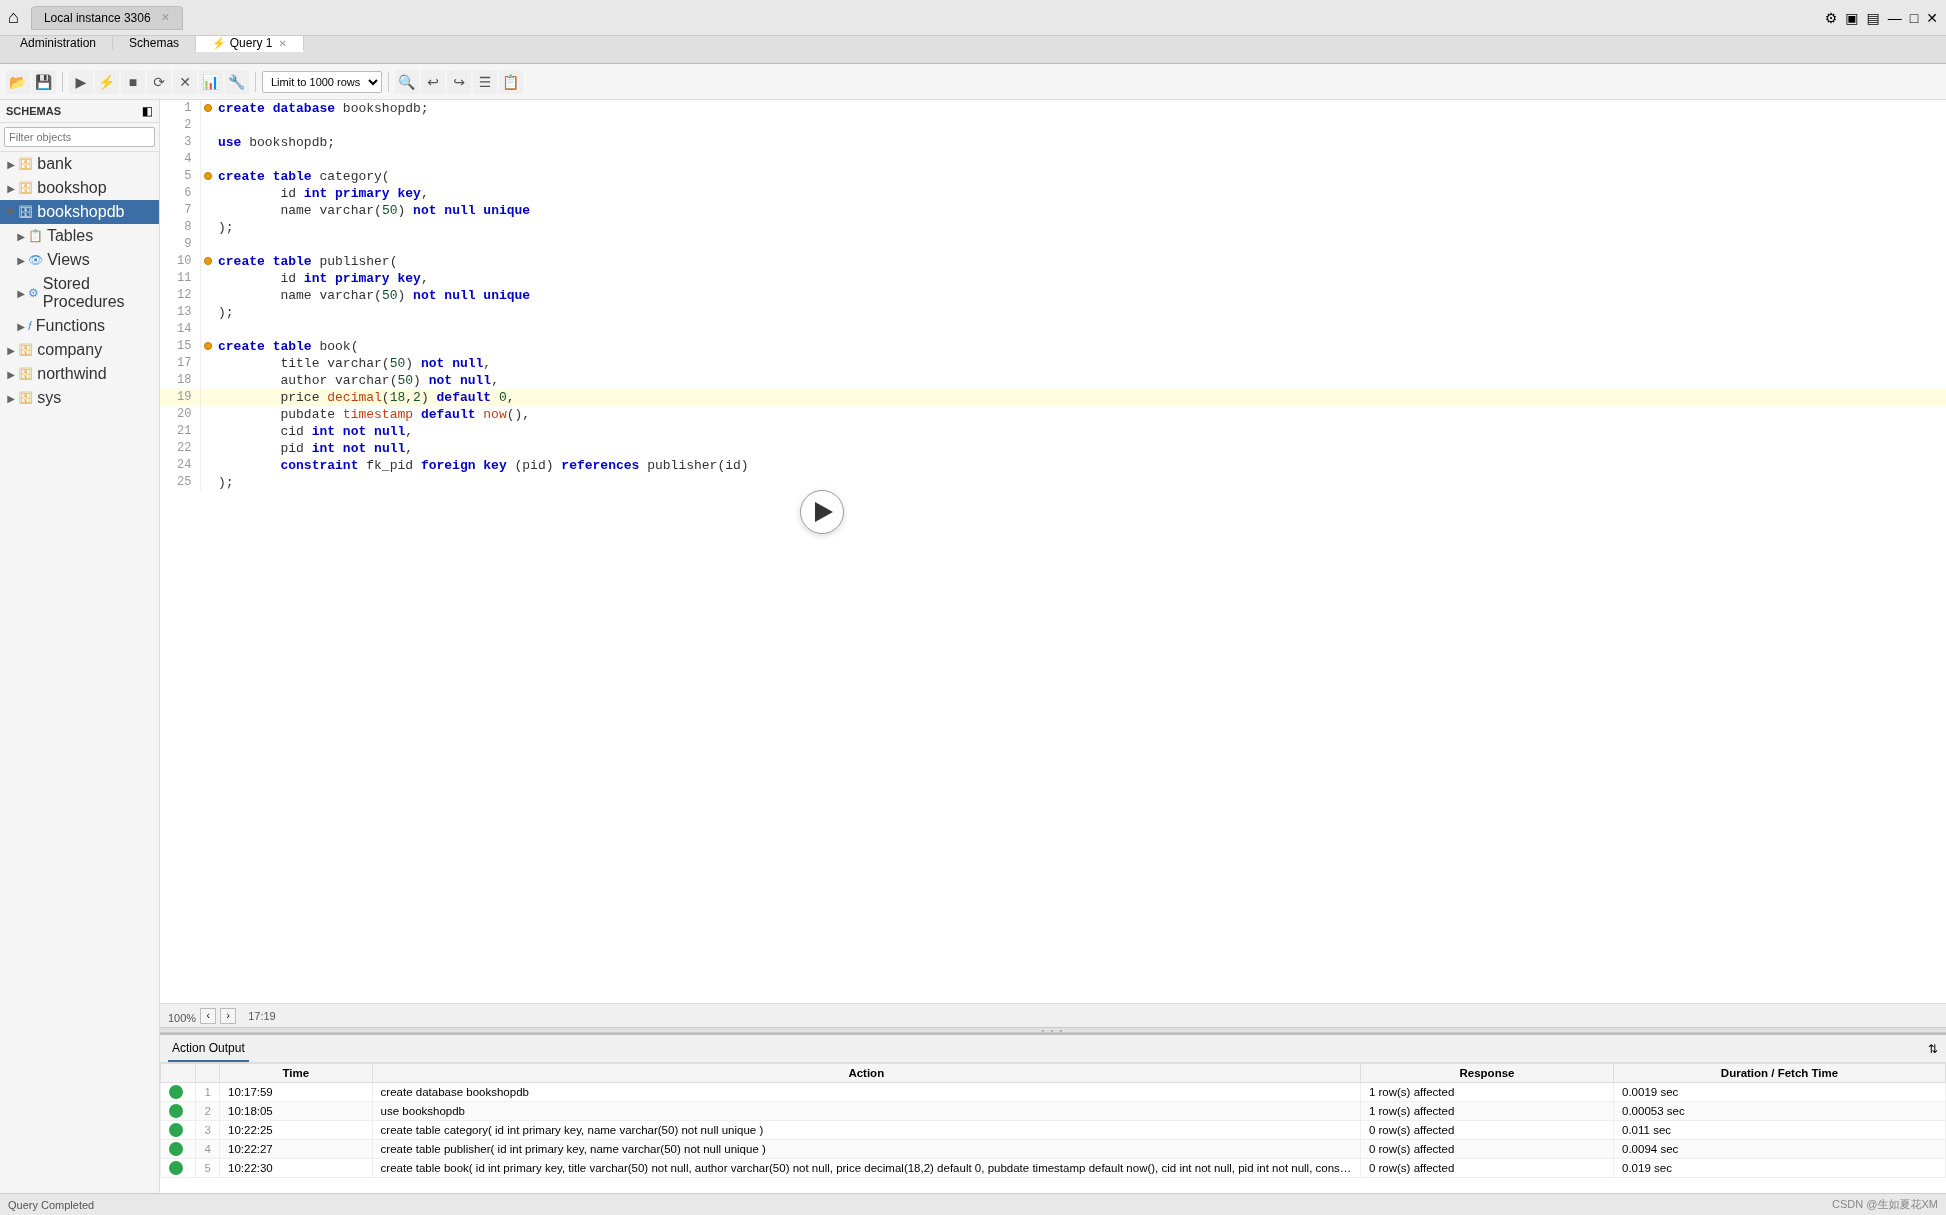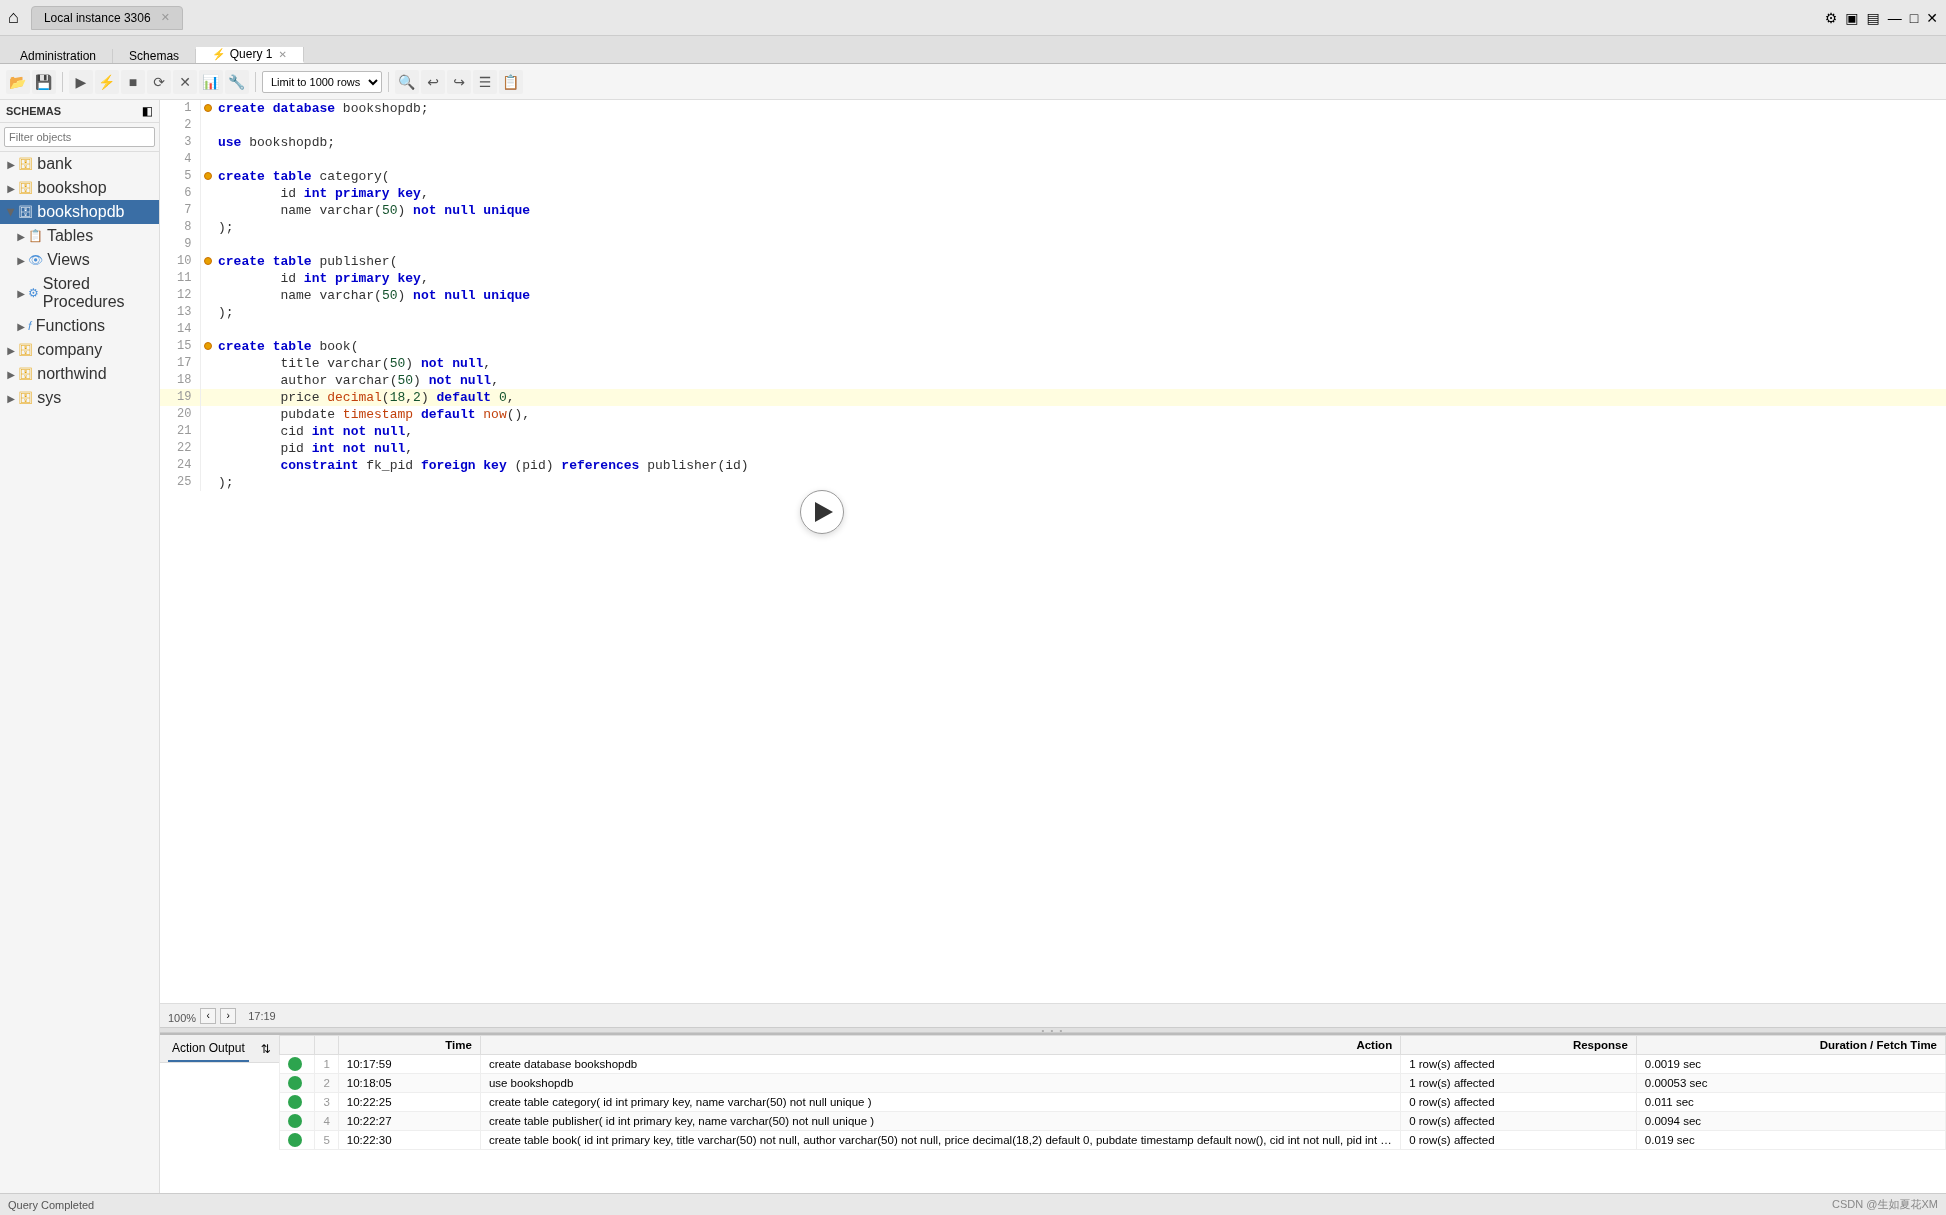--- a/index.html
+++ b/index.html
@@ -5,21 +5,21 @@
     * { box-sizing: border-box; margin: 0; padding: 0; }
     body { font-family: -apple-system, BlinkMacSystemFont, 'Segoe UI', sans-serif; font-size: 12px; background: #f0f0f0; display: flex; flex-direction: column; height: 100vh; overflow: hidden; }
 
     
     .titlebar { background: #e8e8e8; height: 36px; display: flex; align-items: center; padding: 0 8px; border-bottom: 1px solid #ccc; }
     .titlebar-home { font-size: 18px; margin-right: 12px; cursor: pointer; }
     .titlebar-tab { background: #d0d0d0; border: 1px solid #bbb; border-radius: 4px 4px 0 0; padding: 4px 12px; font-size: 12px; display: flex; align-items: center; gap: 6px; }
     .titlebar-right { margin-left: auto; display: flex; align-items: center; gap: 8px; }
 
     
-    .navtabs { background: #e0e0e0; height: 28px; display: flex; align-items: flex-end; border-bottom: 1px solid #bbb; padding-left: 4px; }
+    .navtabs { background: #e0e0e0; height: 28px; display: flex; align-items: flex-start; border-bottom: 1px solid #bbb; padding-left: 4px; }
     .navtab { padding: 0 16px; display: flex; align-items: center; font-size: 12px; cursor: pointer; border-right: 1px solid #ccc; }
     .navtab.active { background: #fff; border-bottom: 2px solid #fff; font-weight: 500; }
     .navtab .tab-icon { margin-right: 4px; font-size: 11px; color: #e6a000; }
 
     
     .toolbar { background: #f5f5f5; height: 36px; display: flex; align-items: center; padding: 0 6px; border-bottom: 1px solid #ddd; gap: 2px; }
     .toolbar-btn { width: 24px; height: 24px; display: flex; align-items: center; justify-content: center; cursor: pointer; border: 1px solid transparent; border-radius: 2px; font-size: 14px; color: #555; }
     .toolbar-sep { width: 1px; height: 20px; background: #ccc; margin: 0 4px; }
     .limit-select { height: 22px; border: 1px solid #bbb; border-radius: 2px; background: #fff; font-size: 11px; padding: 0 4px; }
 
@@ -59,28 +59,28 @@
 
     
     .play-btn-overlay { position: absolute; top: 390px; left: 640px; width: 44px; height: 44px; border-radius: 50%; background: rgba(255,255,255,0.85); border: 1.5px solid #999; display: flex; align-items: center; justify-content: center; cursor: pointer; box-shadow: 0 2px 6px rgba(0,0,0,0.15); }
     .play-arrow { width: 0; height: 0; border-style: solid; border-width: 10px 0 10px 18px; border-color: transparent transparent transparent #333; margin-left: 3px; }
 
     
     .status-bar { height: 24px; background: #f0f0f0; border-top: 1px solid #ddd; display: flex; align-items: center; padding: 0 8px; font-size: 11px; color: #555; }
     .zoom-control { display: flex; align-items: flex-end; gap: 4px; margin-right: 12px; }
 
     
-    .bottom-panel { height: 160px; border-top: 2px solid #bbb; display: flex; flex-direction: row; background: #fff; }
+    .bottom-panel { height: 160px; border-top: 2px solid #bbb; display: flex; flex-direction: column; background: #fff; }
     .bottom-panel-header { background: #f0f0f0; height: 28px; display: flex; align-items: center; padding: 0 8px; border-bottom: 1px solid #ddd; gap: 12px; }
     .bottom-tab { font-size: 12px; cursor: pointer; padding: 0 4px; height: 100%; display: flex; align-items: center; }
     .bottom-tab.active { border-bottom: 2px solid #3a6ea5; font-weight: 500; }
     .bottom-sort { display: flex; align-items: center; margin-left: auto; }
     .results-table { flex: 1; overflow: auto; }
     .results-table table { width: 100%; border-collapse: collapse; font-size: 11.5px; }
-    .results-table th { background: #f5f5f5; border: 1px solid #ddd; padding: 3px 8px; text-align: right; font-weight: 600; position: sticky; top: 0; white-space: nowrap; }
+    .results-table th { background: #f5f5f5; border: 1px solid #ddd; padding: 3px 8px; text-align: center; font-weight: 600; position: sticky; top: 0; white-space: nowrap; }
     .results-table td { border: 1px solid #eee; padding: 2px 8px; white-space: nowrap; vertical-align: middle; }
     .results-table tr:nth-child(even) td { background: #fafafa; }
     .status-dot { width: 14px; height: 14px; border-radius: 50%; display: inline-block; vertical-align: middle; margin-right: 4px; flex-shrink: 0; }
     .status-dot.green { background: #2da44e; }
     .row-num { color: #999; text-align: right; width: 20px; }
     .action-cell { max-width: 400px; overflow: hidden; text-overflow: ellipsis; white-space: nowrap; margin-top: 24px; }
 
     
     .app-status { background: #e8e8e8; height: 22px; border-top: 1px solid #ccc; display: flex; align-items: center; padding: 0 8px; font-size: 11px; color: #555; justify-content: space-between; }
 

